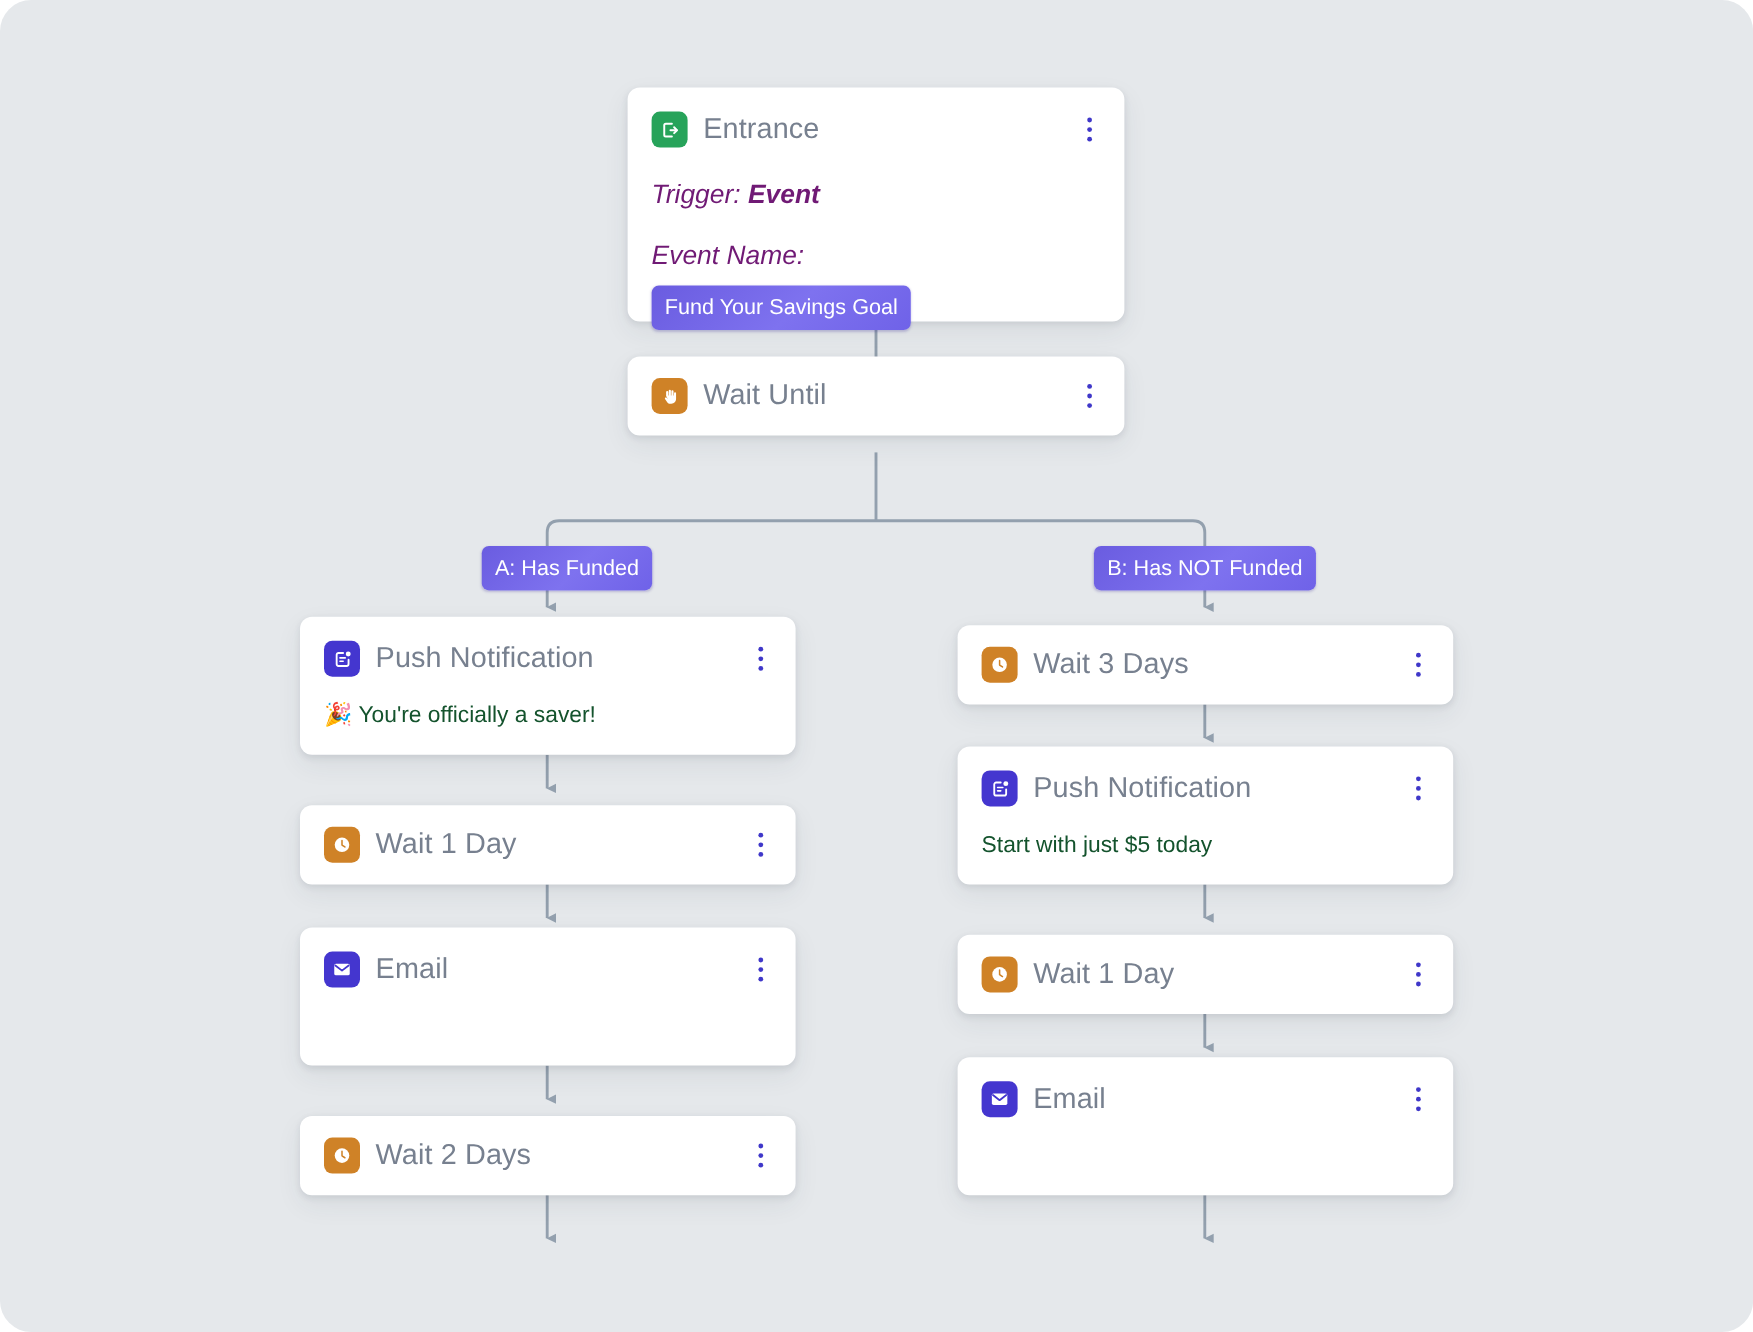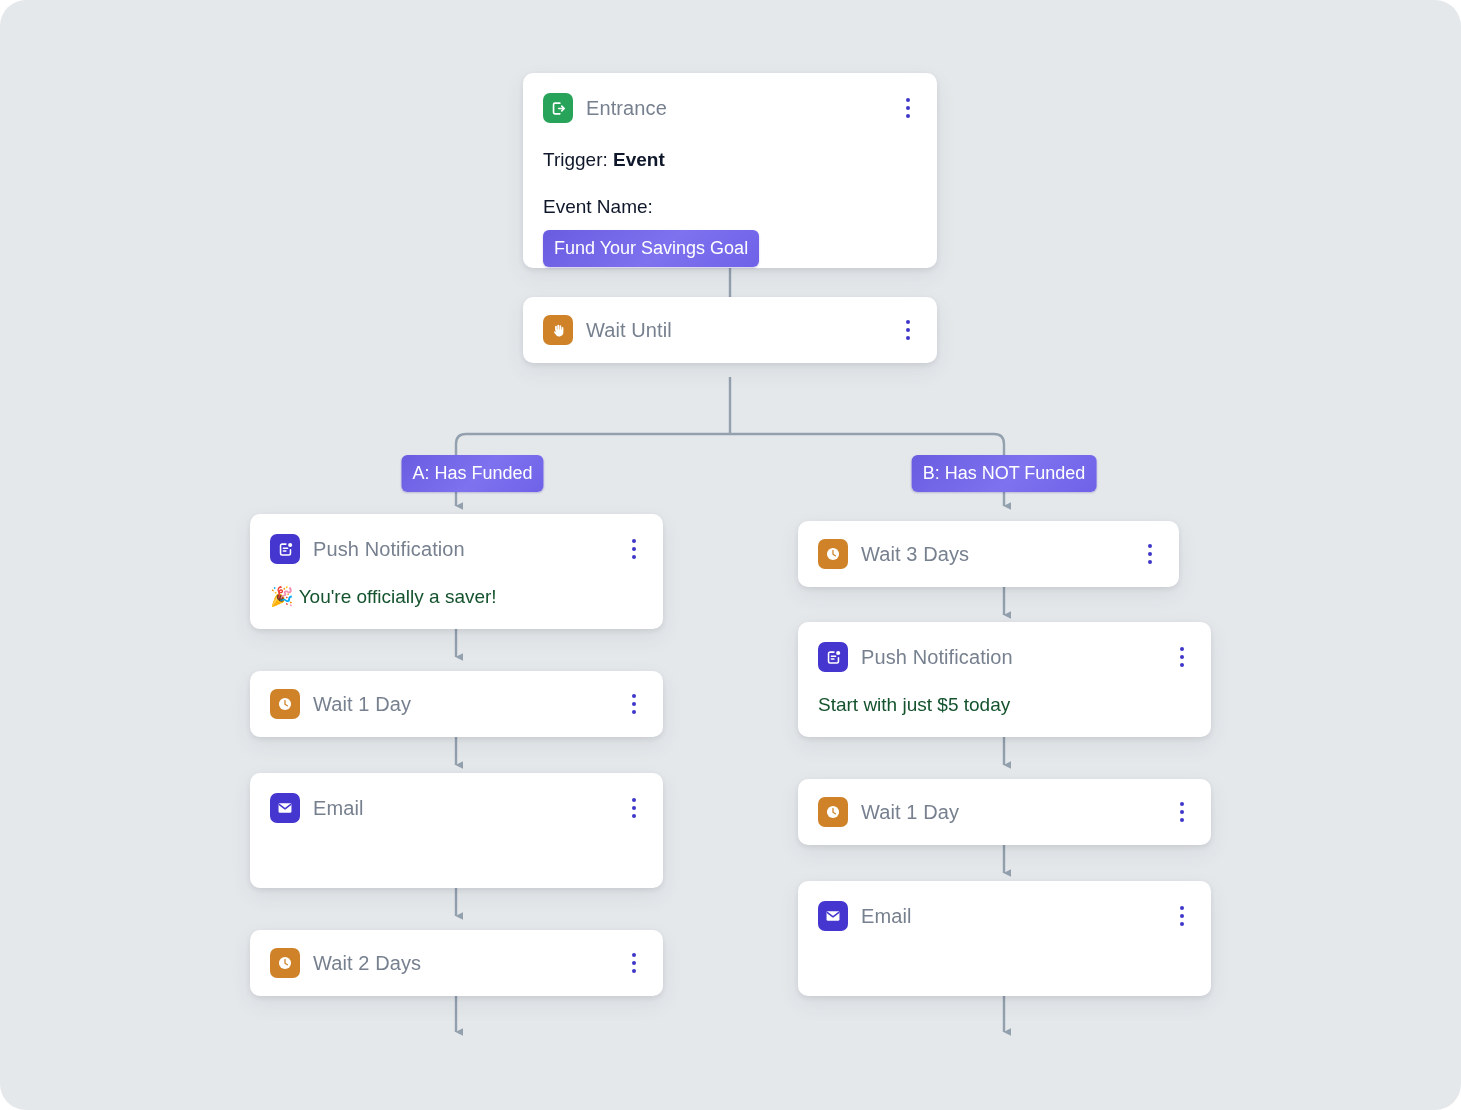--- a/index.html
+++ b/index.html
@@ -41,21 +41,21 @@
   }
 
   .node-head {
     display: flex;
     align-items: center;
     gap: 13px;
     position: relative;
   }
 
   .node-title {
-    font-size: 20px;
+    font-size: 24px;
     color: #77808f;
     letter-spacing: .1px;
     line-height: 1;
     white-space: nowrap;
   }
 
   
   .sq {
     width: 30px; height: 30px;
     border-radius: 7px;
@@ -90,23 +90,24 @@
   .node-body {
     font-size: 19px;
     color: #14532d;
     margin-top: 20px;
     line-height: 1.35;
     white-space: nowrap;
   }
   .node-body .emoji { margin-right: 5px; }
 
   .kv {
-    font-size: 19px;
-    color: #0f172a;
+    font-size: 22px;
+    color: #701a75;
     line-height: 1.3;
+    font-style: italic;
   }
   .kv b { font-weight: 700; }
   .kv.row1 { margin-top: 25px; }
   .kv.row2 { margin-top: 22px; }
 
   
   .pill {
     display: inline-block;
     background: linear-gradient(135deg,#6a5ce0 0%,#7e72ef 55%,#6f62e8 100%);
     color: #ffffff;
@@ -275,21 +276,21 @@
       </span>
       <span class="node-title">Wait 2 Days</span>
       <span class="kebab">
         <i></i>
           <i></i>
           <i></i>
       </span>
     </div>
   </div>
 
-  <div class="node" style="left:798px; top:521px; width:381px; height:66px; padding-top:18px;">
+  <div class="node" style="left:798px; top:521px; width:413px; height:66px; padding-top:18px;">
     <div class="node-head">
       <span class="sq sq-orange">
         <svg width="18" height="18" viewBox="0 0 24 24">
           <circle cx="12" cy="12" r="8.1" fill="#fff"></circle>
           <path d="M12 7.2v5.1l3.2 2.1" stroke="#cf8227" stroke-width="1.7" fill="none" stroke-linecap="round" stroke-linejoin="round"></path>
         </svg>
       </span>
       <span class="node-title">Wait 3 Days</span>
       <span class="kebab">
         <i></i>

